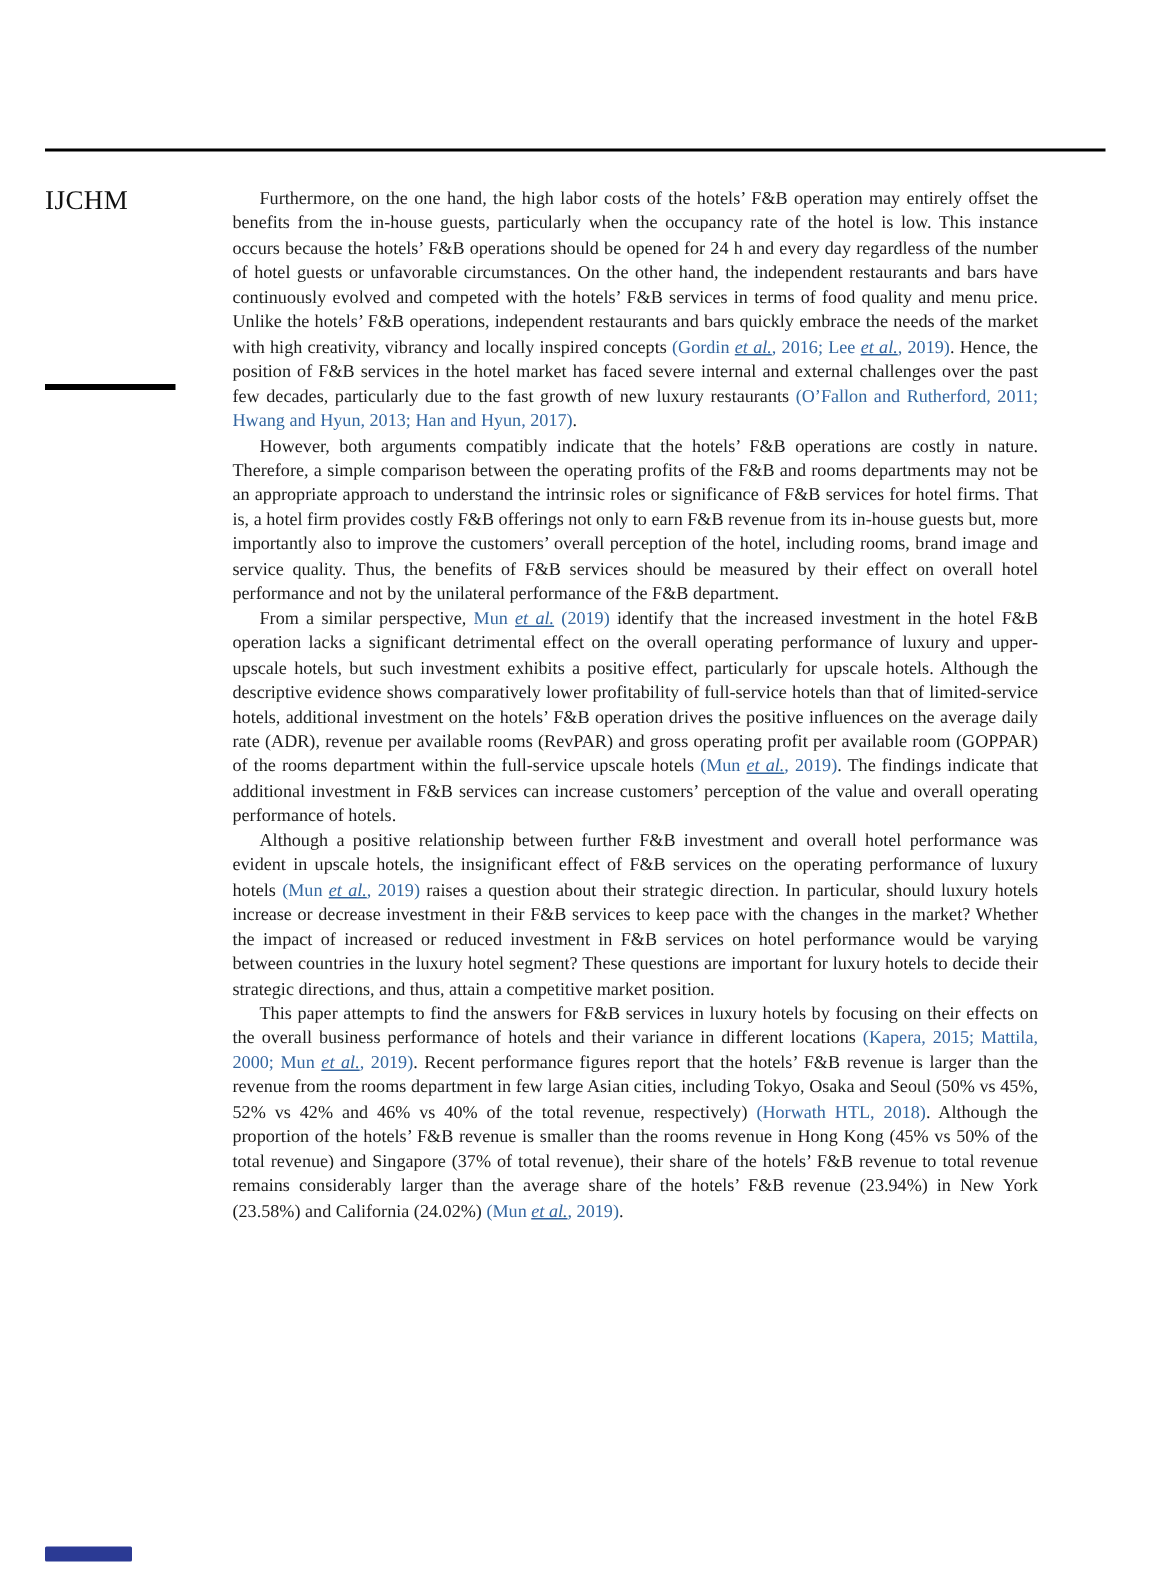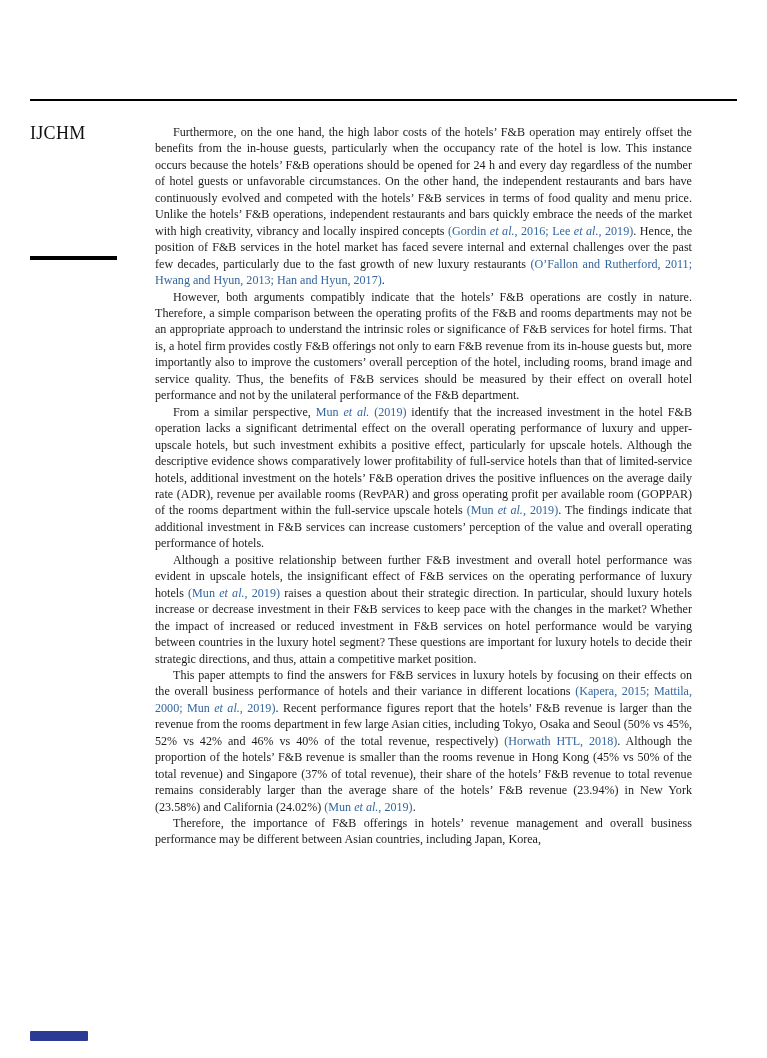--- a/index.html
+++ b/index.html
@@ -43,21 +43,21 @@
     width: 537px;
   }
   .para {
     font-size: 12.1px;
     line-height: 16.45px;
     text-align: justify;
     text-indent: 18px;
     color: #1c1c1c;
   }
   .cite { color: var(--cite, #3366a0); }
-  .it { font-style: italic; }
+  .it { font-style: italic; text-decoration: underline; }
   .bottom-marker {
     position: absolute;
     left: 30px;
     top: 1031px;
     width: 58px;
     height: 10px;
     border-radius: 1px;
   }
 </style>
 </head>
@@ -68,16 +68,15 @@
 <div class="journal-label">IJCHM</div>
 
 <div class="left-bar"></div>
 
 <div class="article-body">
     <p class="para"><span class="">Furthermore, on the one hand, the high labor costs of the hotels’ F&amp;B operation may entirely offset the benefits from the in-house guests, particularly when the occupancy rate of the hotel is low. This instance occurs because the hotels’ F&amp;B operations should be opened for 24 h and every day regardless of the number of hotel guests or unfavorable circumstances. On the other hand, the independent restaurants and bars have continuously evolved and competed with the hotels’ F&amp;B services in terms of food quality and menu price. Unlike the hotels’ F&amp;B operations, independent restaurants and bars quickly embrace the needs of the market with high creativity, vibrancy and locally inspired concepts </span><span class="cite">(Gordin </span><span class="cite it">et al.</span><span class="cite">, 2016; Lee </span><span class="cite it">et al.</span><span class="cite">, 2019)</span><span class="">. Hence, the position of F&amp;B services in the hotel market has faced severe internal and external challenges over the past few decades, particularly due to the fast growth of new luxury restaurants </span><span class="cite">(O’Fallon and Rutherford, 2011; Hwang and Hyun, 2013; Han and Hyun, 2017)</span><span class="">.</span></p>
     <p class="para"><span class="">However, both arguments compatibly indicate that the hotels’ F&amp;B operations are costly in nature. Therefore, a simple comparison between the operating profits of the F&amp;B and rooms departments may not be an appropriate approach to understand the intrinsic roles or significance of F&amp;B services for hotel firms. That is, a hotel firm provides costly F&amp;B offerings not only to earn F&amp;B revenue from its in-house guests but, more importantly also to improve the customers’ overall perception of the hotel, including rooms, brand image and service quality. Thus, the benefits of F&amp;B services should be measured by their effect on overall hotel performance and not by the unilateral performance of the F&amp;B department.</span></p>
     <p class="para"><span class="">From a similar perspective, </span><span class="cite">Mun </span><span class="cite it">et al.</span><span class="cite"> (2019)</span><span class=""> identify that the increased investment in the hotel F&amp;B operation lacks a significant detrimental effect on the overall operating performance of luxury and upper-upscale hotels, but such investment exhibits a positive effect, particularly for upscale hotels. Although the descriptive evidence shows comparatively lower profitability of full-service hotels than that of limited-service hotels, additional investment on the hotels’ F&amp;B operation drives the positive influences on the average daily rate (ADR), revenue per available rooms (RevPAR) and gross operating profit per available room (GOPPAR) of the rooms department within the full-service upscale hotels </span><span class="cite">(Mun </span><span class="cite it">et al.</span><span class="cite">, 2019)</span><span class="">. The findings indicate that additional investment in F&amp;B services can increase customers’ perception of the value and overall operating performance of hotels.</span></p>
     <p class="para"><span class="">Although a positive relationship between further F&amp;B investment and overall hotel performance was evident in upscale hotels, the insignificant effect of F&amp;B services on the operating performance of luxury hotels </span><span class="cite">(Mun </span><span class="cite it">et al.</span><span class="cite">, 2019)</span><span class=""> raises a question about their strategic direction. In particular, should luxury hotels increase or decrease investment in their F&amp;B services to keep pace with the changes in the market? Whether the impact of increased or reduced investment in F&amp;B services on hotel performance would be varying between countries in the luxury hotel segment? These questions are important for luxury hotels to decide their strategic directions, and thus, attain a competitive market position.</span></p>
     <p class="para"><span class="">This paper attempts to find the answers for F&amp;B services in luxury hotels by focusing on their effects on the overall business performance of hotels and their variance in different locations </span><span class="cite">(Kapera, 2015; Mattila, 2000; Mun </span><span class="cite it">et al.</span><span class="cite">, 2019)</span><span class="">. Recent performance figures report that the hotels’ F&amp;B revenue is larger than the revenue from the rooms department in few large Asian cities, including Tokyo, Osaka and Seoul (50% vs 45%, 52% vs 42% and 46% vs 40% of the total revenue, respectively) </span><span class="cite">(Horwath HTL, 2018)</span><span class="">. Although the proportion of the hotels’ F&amp;B revenue is smaller than the rooms revenue in Hong Kong (45% vs 50% of the total revenue) and Singapore (37% of total revenue), their share of the hotels’ F&amp;B revenue to total revenue remains considerably larger than the average share of the hotels’ F&amp;B revenue (23.94%) in New York (23.58%) and California (24.02%) </span><span class="cite">(Mun </span><span class="cite it">et al.</span><span class="cite">, 2019)</span><span class="">.</span></p>
-    <p class="para"><span class="">Therefore, the importance of F&amp;B offerings in hotels’ revenue management and overall business performance may be different between Asian countries, including Japan, Korea,</span></p>
   </div>
 
 <div class="bottom-marker" style="background: rgb(43, 58, 148);"></div>
 
 </body></html>

